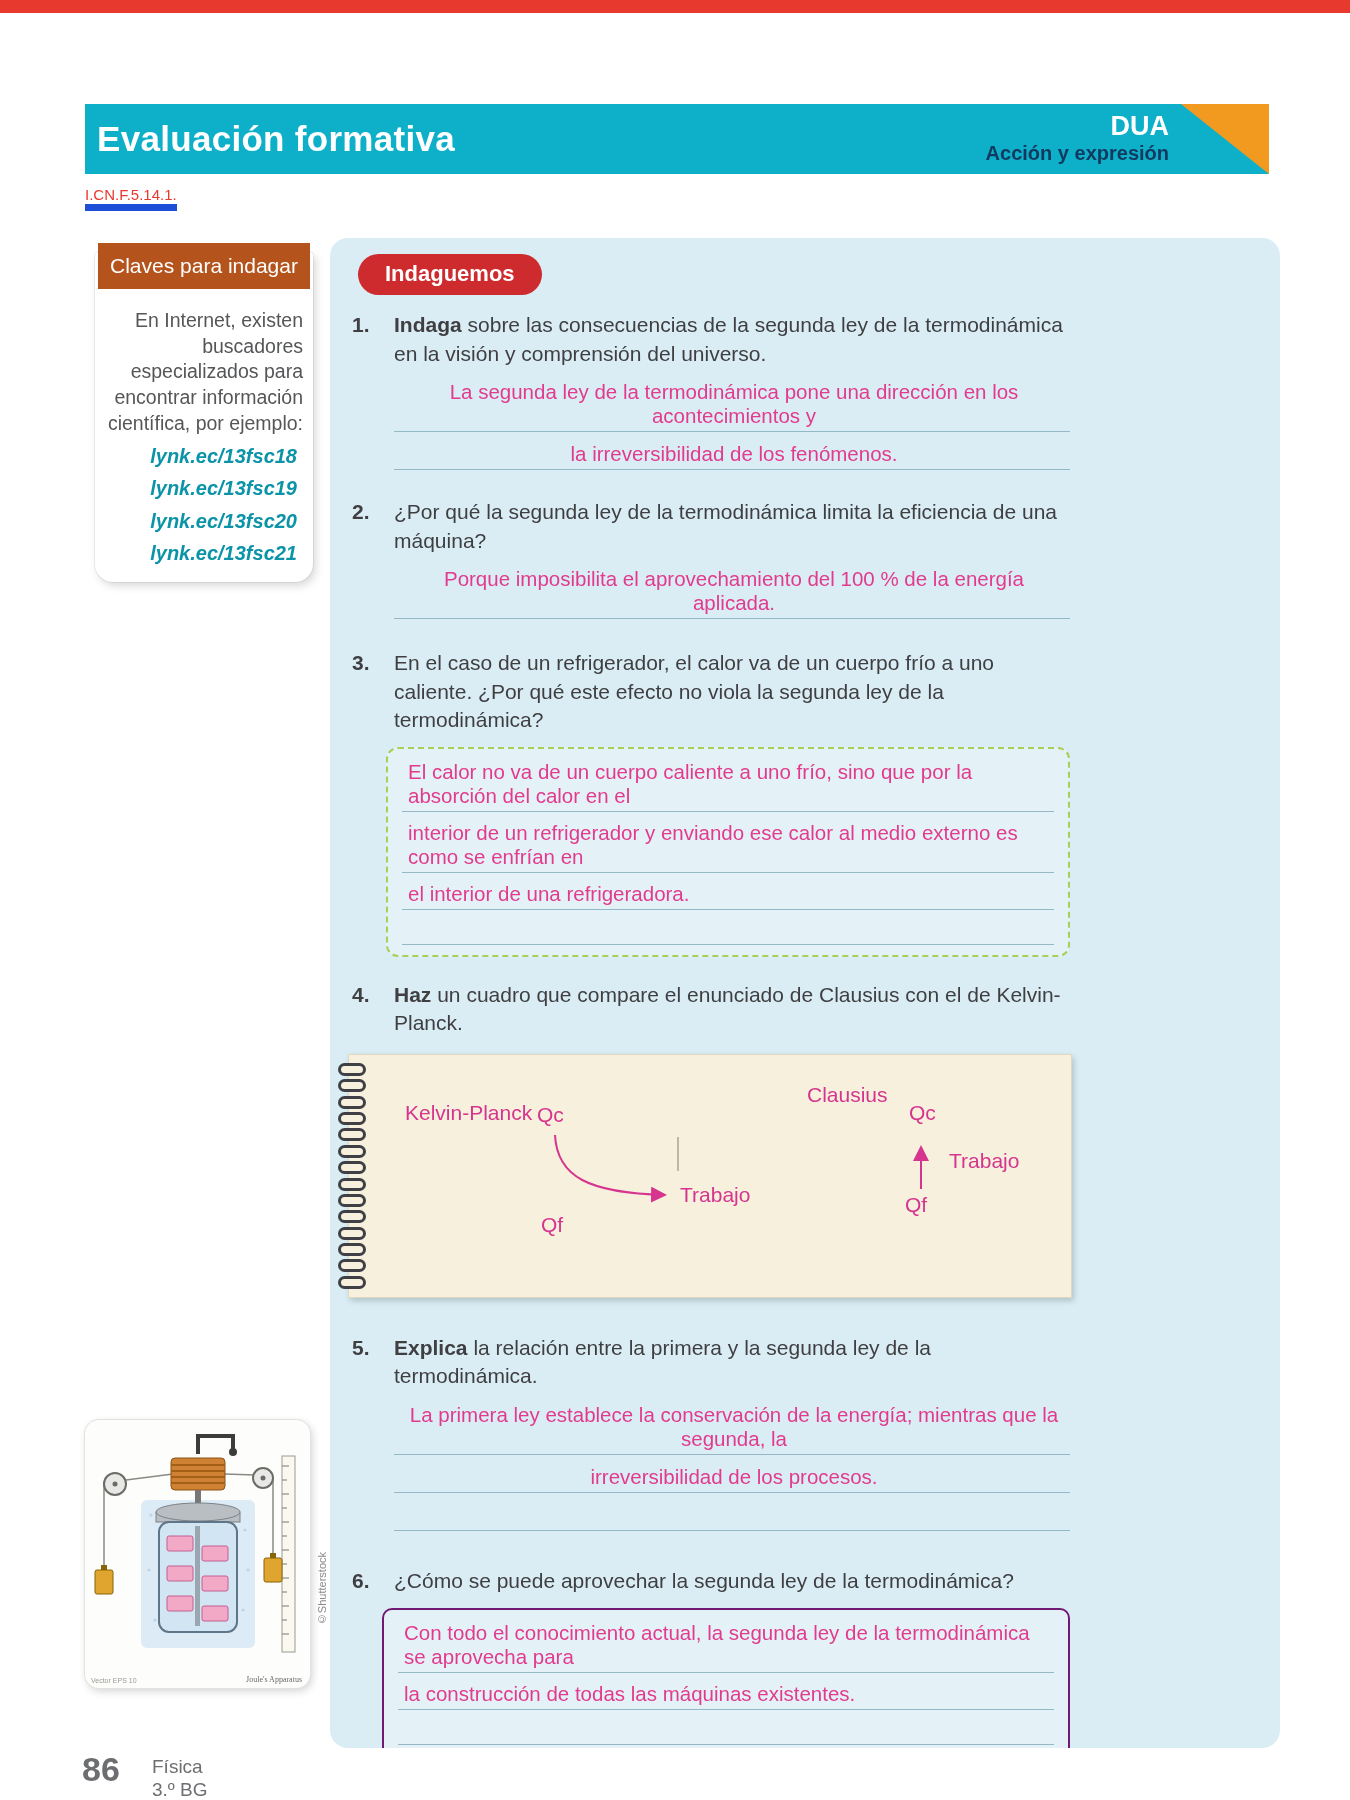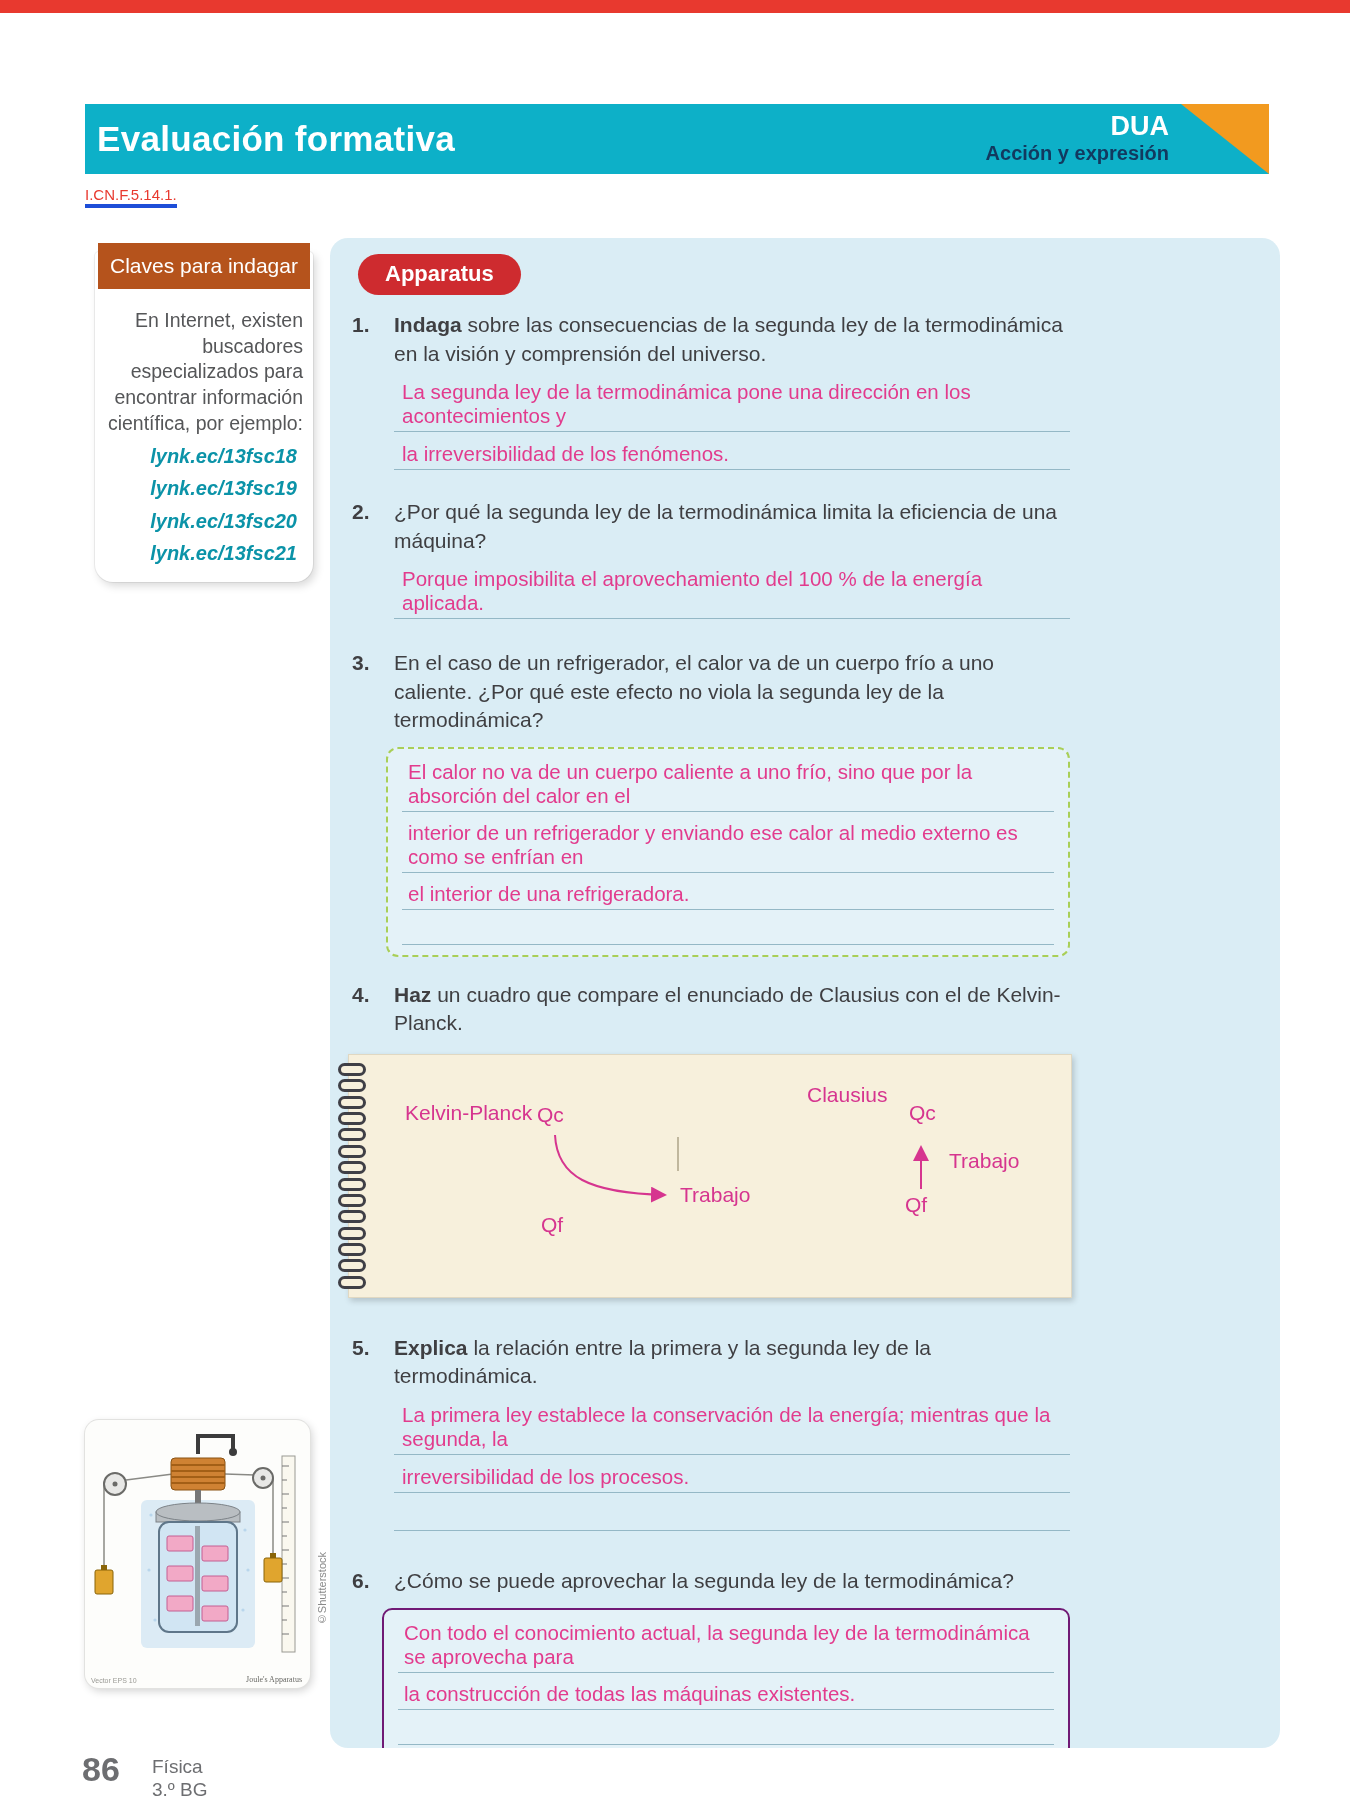--- a/index.html
+++ b/index.html
@@ -13,21 +13,21 @@
   .header{position:absolute;left:85px;top:104px;width:1184px;height:70px;background:#0db0c8;}
   .header-title{position:absolute;left:12px;top:50%;transform:translateY(-50%);
                 color:#fff;font-size:35px;font-weight:bold;letter-spacing:.3px;}
   .dua-block{position:absolute;right:100px;top:7px;text-align:right;line-height:1.15;}
   .dua-label{font-size:27px;font-weight:800;color:#ffffff;}
   .dua-sub{font-size:20px;font-weight:bold;color:#12395f;}
   .corner-triangle{position:absolute;right:0;top:0;width:88px;height:70px;background:#f29a1f;
                    clip-path:polygon(0 0,100% 0,100% 100%);}
 
   .code-label{position:absolute;left:85px;top:186px;font-size:15px;color:#e8392f;
-              border-bottom:4px solid #1d4ed8;padding-bottom:1px;}
+              border-bottom:7px solid #1d4ed8;padding-bottom:1px;}
 
   
   .sidebar-card{position:absolute;left:95px;top:252px;width:218px;height:330px;background:#fff;
                 border-radius:4px 4px 18px 18px;box-shadow:3px 4px 8px rgba(0,0,0,.15),0 0 0 1px #f0f0f0;}
   .claves-box{position:absolute;left:98px;top:243px;width:212px;height:46px;background:#b5531c;
               border-radius:0;color:#fff;font-size:21px;font-weight:normal;
               display:flex;align-items:center;justify-content:center;}
   .sidebar-intro{position:absolute;left:105px;top:308px;width:198px;text-align:right;
                  font-size:19.5px;color:#555658;line-height:1.32;}
   .sidebar-links{position:absolute;left:105px;top:440px;width:192px;text-align:right;}
@@ -36,21 +36,21 @@
 
   
   .main-panel{position:absolute;left:330px;top:238px;width:950px;height:1510px;background:#daedf5;
               border-radius:18px;box-sizing:border-box;padding:12px 210px 14px 22px;overflow:hidden;}
   .pill{display:inline-block;margin:4px 0 0 6px;background:#ce2b2f;color:#fff;font-weight:bold;
         font-size:22px;padding:7px 27px 8px;border-radius:999px;}
 
   .q{display:flex;gap:10px;font-size:21px;line-height:1.36;color:#3f3f42;}
   .q-num{font-weight:bold;flex:none;width:32px;}
   .q-lead{font-weight:bold;}
-  .answers{margin-left:42px;}
+  .answers{margin-left:42px;text-align:center;}
   .ans-line{border-bottom:1.6px solid #94b8c6;color:#e23b8d;font-size:20.5px;
             padding:10px 4px 3px 8px;min-height:24px;}
   .green-box{margin:12px 0 0 34px;border:2px dashed #a9cf57;border-radius:12px;
              padding:2px 14px 10px;background:rgba(255,255,255,.28);}
   .pink-box{margin:12px 0 0 30px;border:2px solid #701a75;border-radius:10px;
             padding:2px 14px 10px;background:rgba(255,255,255,.28);}
   .green-box .ans-line,.pink-box .ans-line{padding:9px 4px 3px 6px;min-height:22px;}
 
   .m-q1{margin-top:16px;} .m-a1{margin-top:2px;}
   .m-q2{margin-top:28px;} .m-a2{margin-top:2px;}
@@ -107,21 +107,21 @@
   <div class="sidebar-intro">En Internet, existen buscadores especializados para encontrar información científica, por ejemplo:</div>
   <div class="sidebar-links">
     <span class="sidebar-link">lynk.ec/13fsc18</span>
     <span class="sidebar-link">lynk.ec/13fsc19</span>
     <span class="sidebar-link">lynk.ec/13fsc20</span>
     <span class="sidebar-link">lynk.ec/13fsc21</span>
   </div>
 
   <div class="main-panel">
 
-    <div class="pill">Apparatus</div>
+    <div class="pill">Indaguemos</div>
 
     <div class="q m-q1">
       <span class="q-num">1.</span>
       <span class="q-body"><span class="q-lead">Indaga</span><span> sobre las consecuencias de la segunda ley de la termodinámica en la visión y comprensión del universo.</span></span>
     </div>
     <div class="answers m-a1">
       <div class="ans-line">La segunda ley de la termodinámica pone una dirección en los acontecimientos y</div>
       <div class="ans-line">la irreversibilidad de los fenómenos.</div>
     </div>
 

